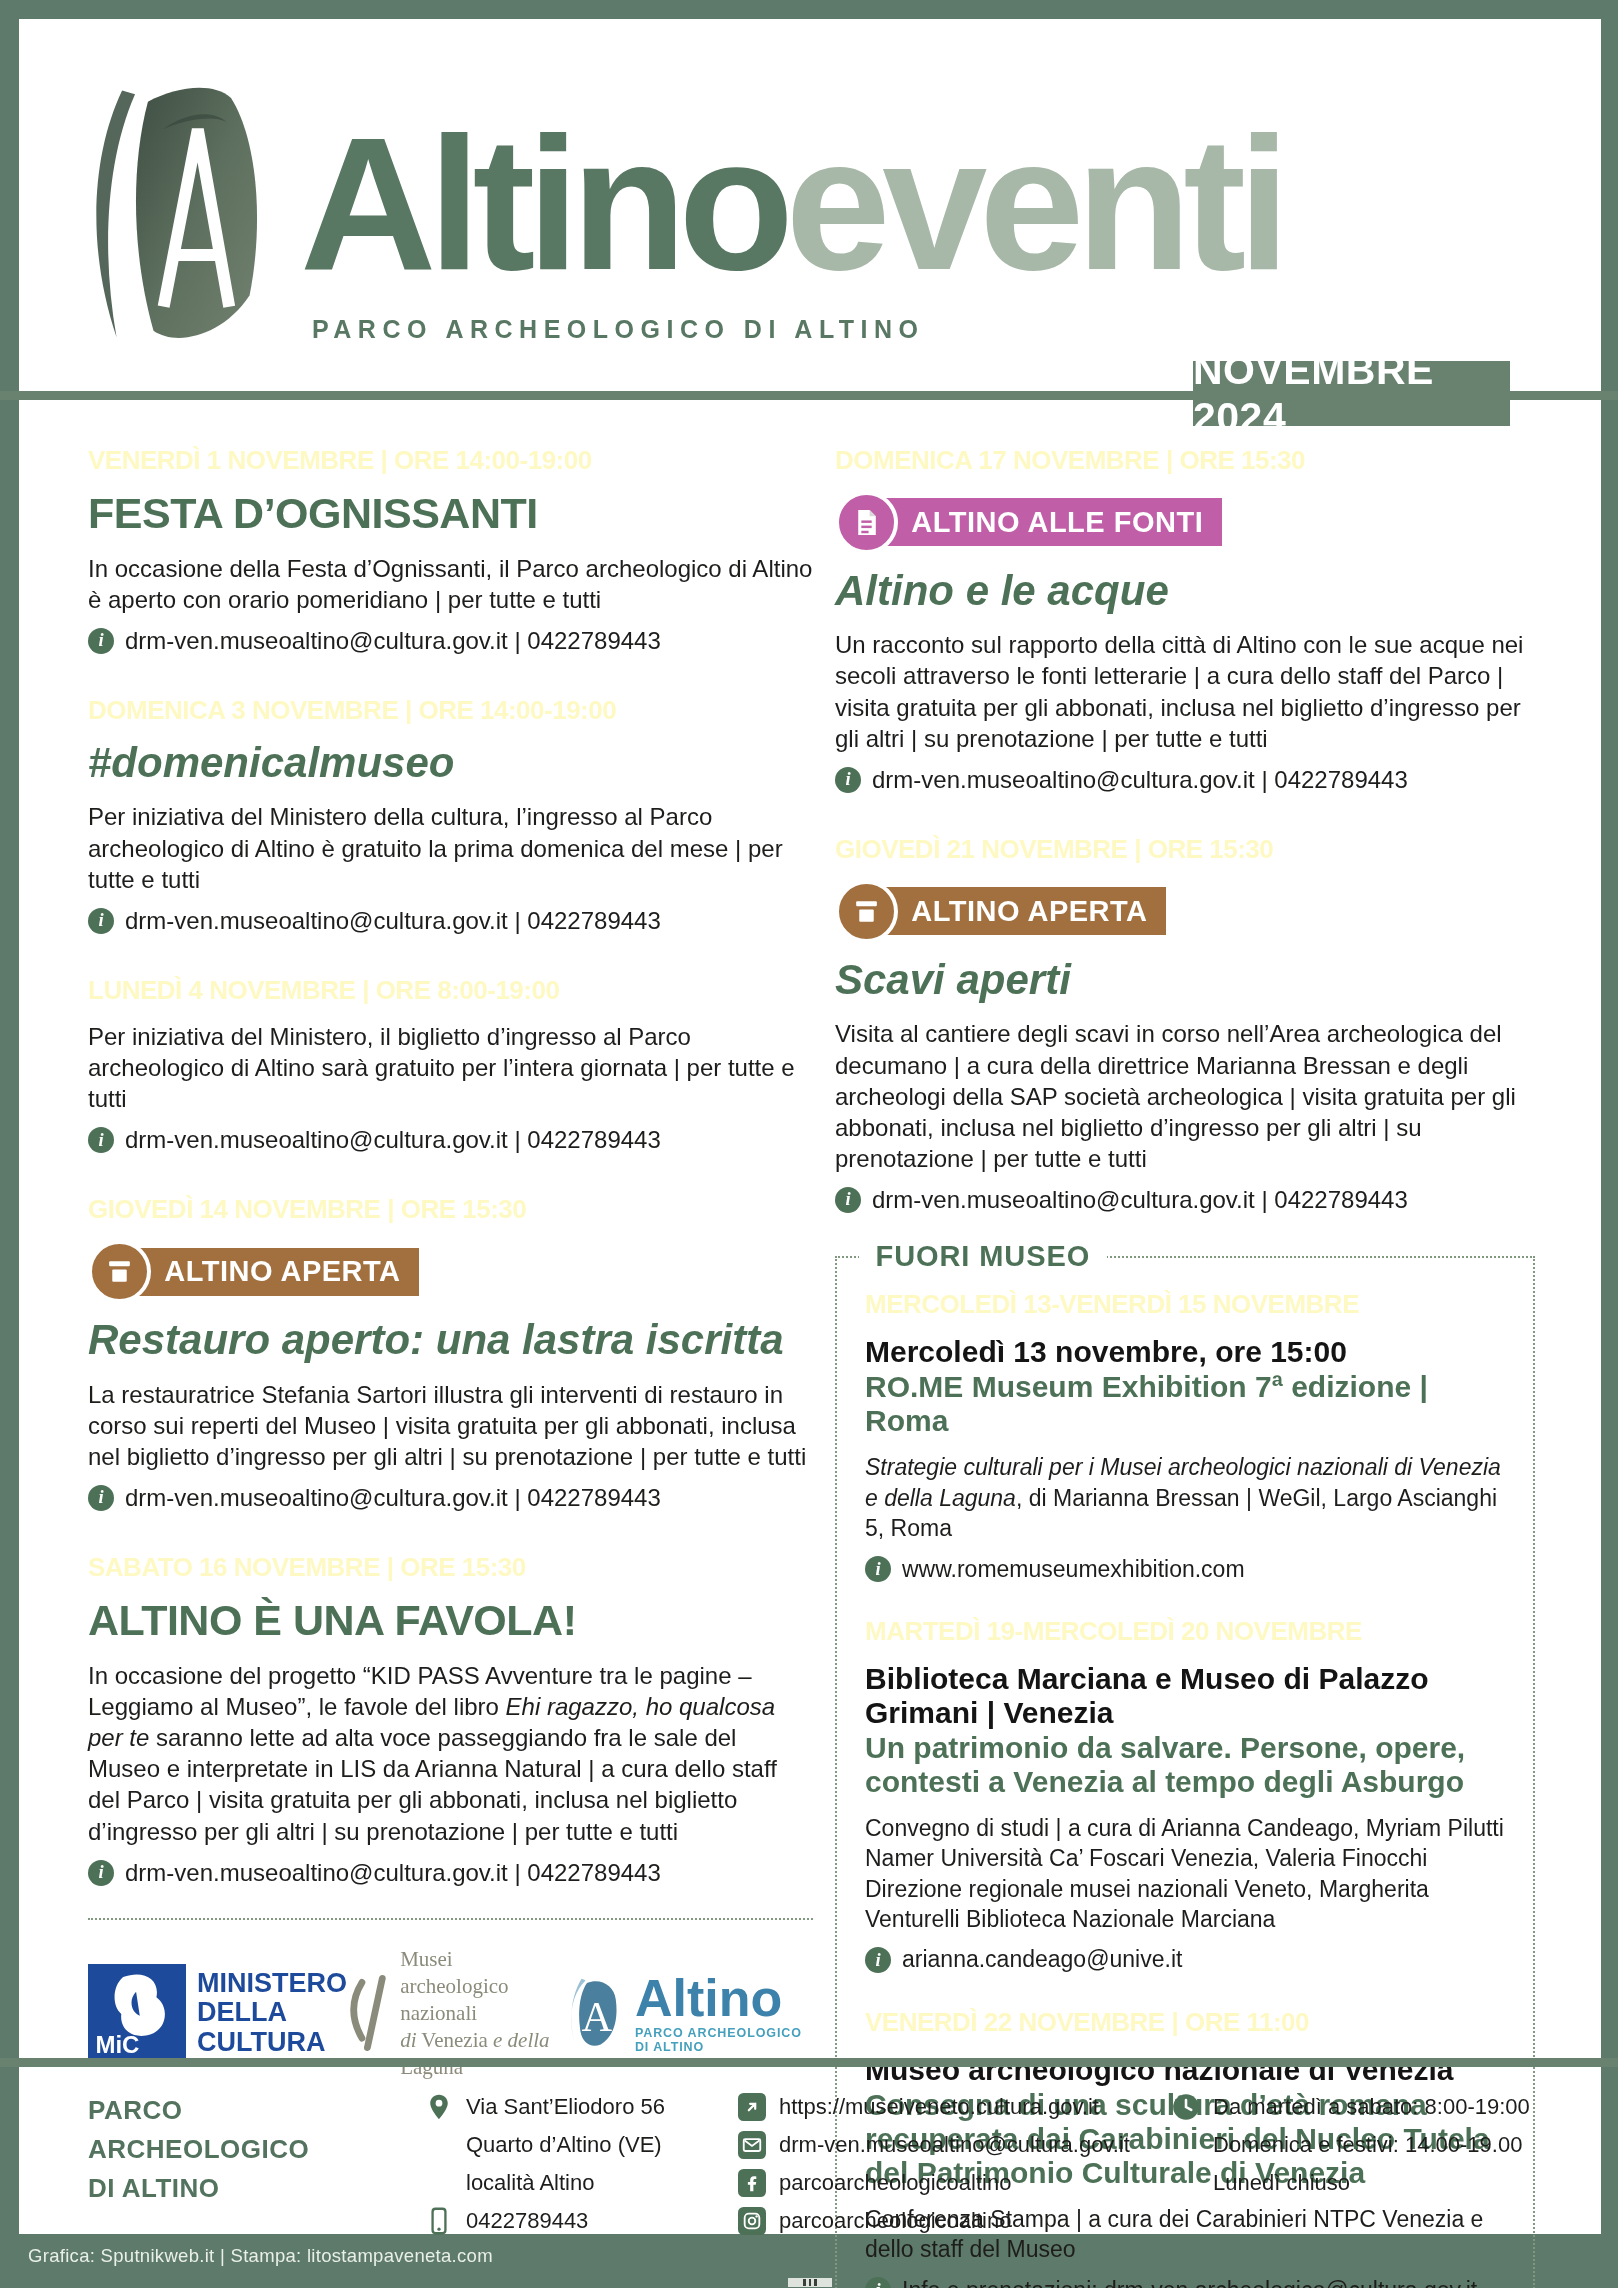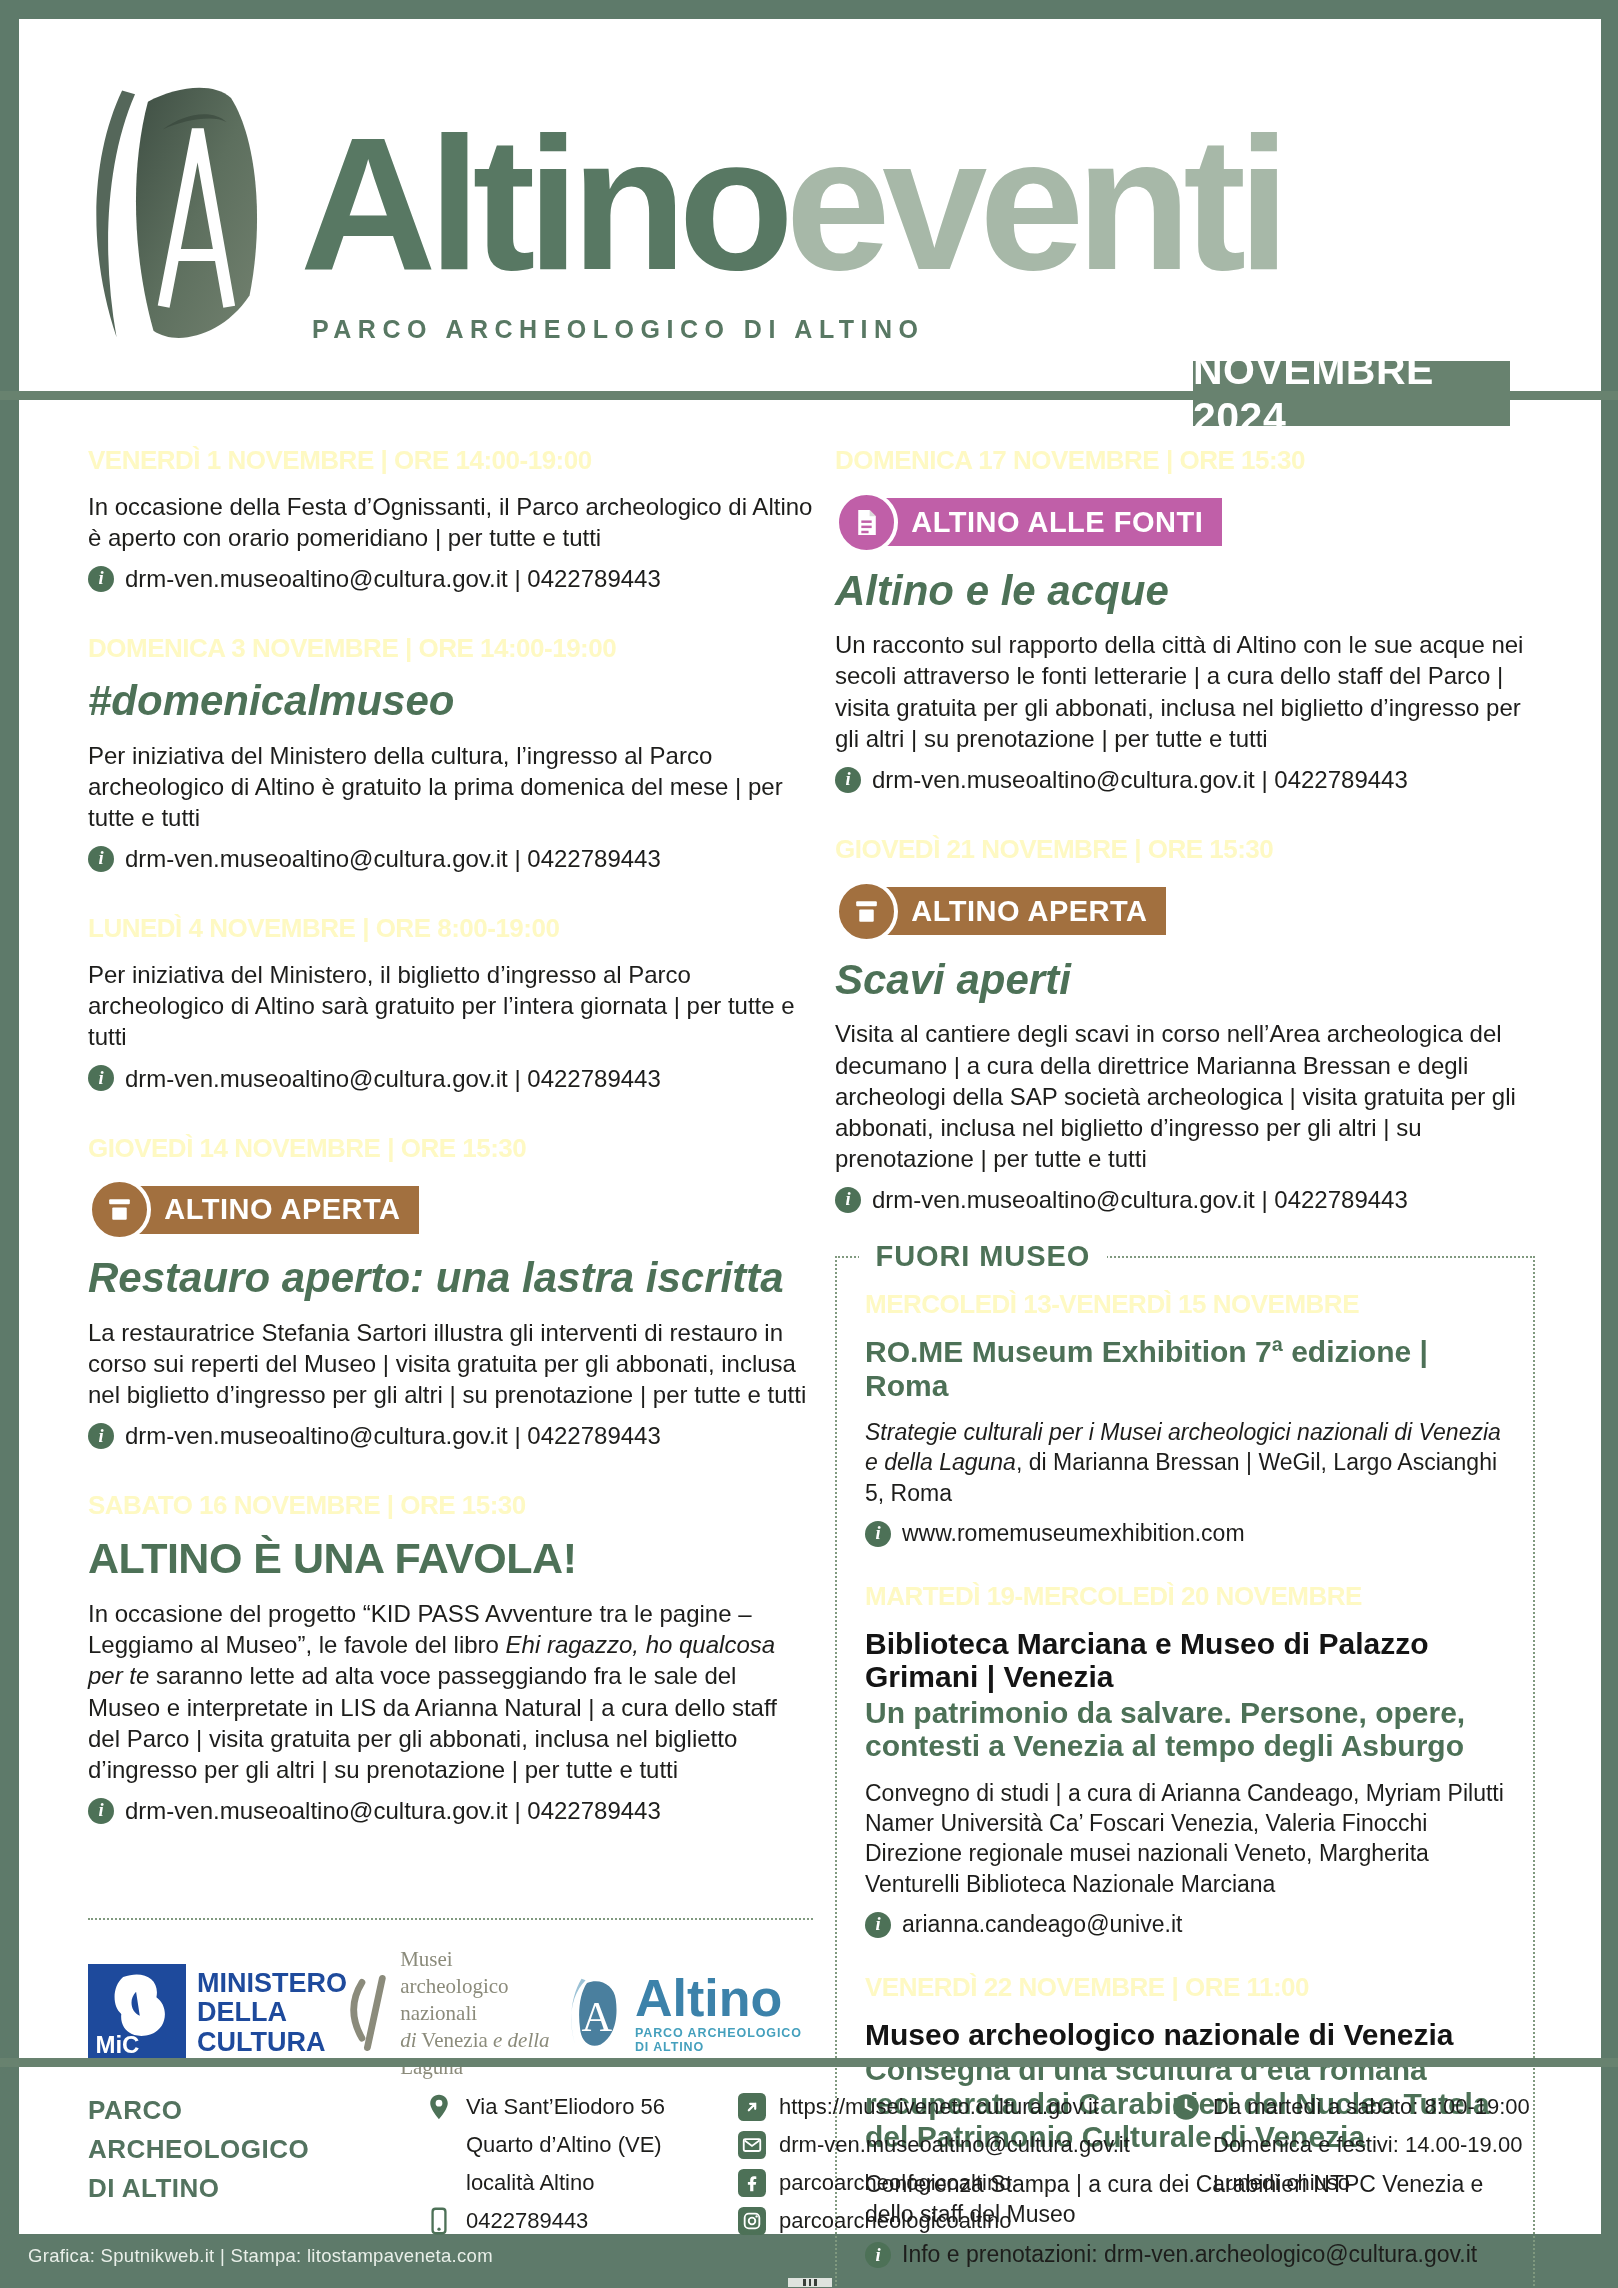--- a/index.html
+++ b/index.html
@@ -134,20 +134,21 @@
 
   <div class="brand-title"><span class="brand-primary">Altino</span><span class="brand-secondary">eventi</span></div>
   <div class="brand-sub">PARCO ARCHEOLOGICO DI ALTINO</div>
 
   <div class="h-rule"></div>
   <div class="month-badge">NOVEMBRE 2024</div>
 
   <div class="col col-left" id="col-left">
       <div class="ev">
         <div class="ev-date">VENERDÌ 1 NOVEMBRE | ORE 14:00-19:00</div>
+        <h3 class="ev-title-caps">FESTA D’OGNISSANTI</h3>
         <p class="ev-body"><span>In occasione della Festa d’Ognissanti, il Parco archeologico di Altino è aperto con orario pomeridiano | per tutte e tutti</span></p>
         <div class="ev-info">
           <span class="info-dot">i</span>
           <span>drm-ven.museoaltino@cultura.gov.it | 0422789443</span>
         </div>
       </div>
       <div class="ev">
         <div class="ev-date">DOMENICA 3 NOVEMBRE | ORE 14:00-19:00</div>
         <h3 class="ev-title-italic">#domenicalmuseo</h3>
         <p class="ev-body"><span>Per iniziativa del Ministero della cultura, l’ingresso al Parco archeologico di Altino è gratuito la prima domenica del mese | per tutte e tutti</span></p>
@@ -232,20 +233,21 @@
             <span class="info-dot">i</span>
             <span>drm-ven.museoaltino@cultura.gov.it | 0422789443</span>
           </div>
         </div>
       </div>
     <div class="fm-box">
       <div class="fm-box-title">FUORI MUSEO</div>
       <div id="fm-events">
           <div class="fm-ev">
             <div class="ev-date">MERCOLEDÌ 13-VENERDÌ 15 NOVEMBRE</div>
+            <div class="fm-title-black">Mercoledì 13 novembre, ore 15:00</div>
             <div class="fm-title-green">RO.ME Museum Exhibition 7ª edizione | Roma</div>
             <p class="fm-body"><i>Strategie culturali per i Musei archeologici nazionali di Venezia e della Laguna</i><span>, di Marianna Bressan | WeGil, Largo Ascianghi 5, Roma</span></p>
             <div class="ev-info" style="font-size: 23px;">
               <span class="info-dot">i</span>
               <span>www.romemuseumexhibition.com</span>
             </div>
           </div>
           <div class="fm-ev">
             <div class="ev-date">MARTEDÌ 19-MERCOLEDÌ 20 NOVEMBRE</div>
             <div class="fm-title-black">Biblioteca Marciana e Museo di Palazzo Grimani | Venezia</div>

